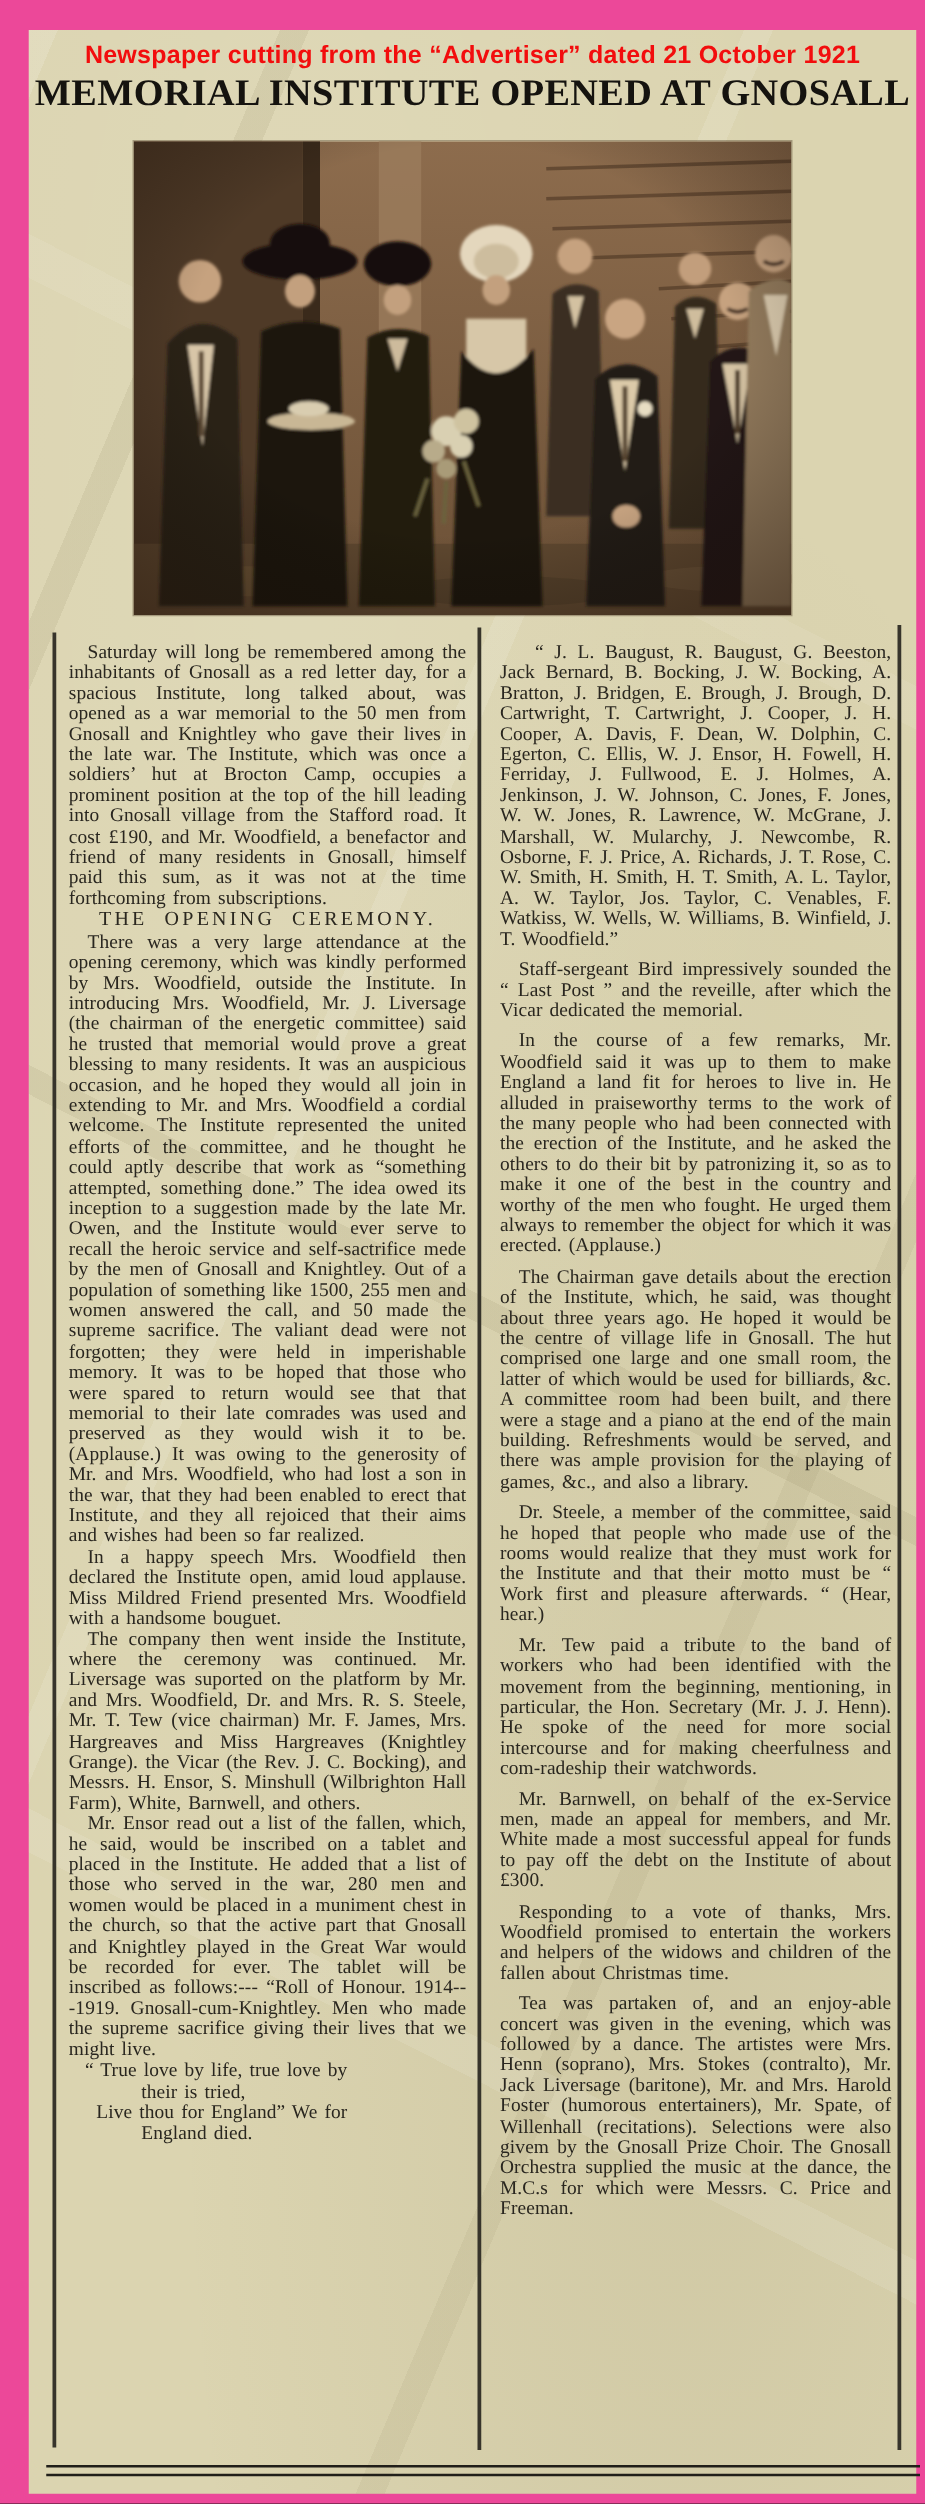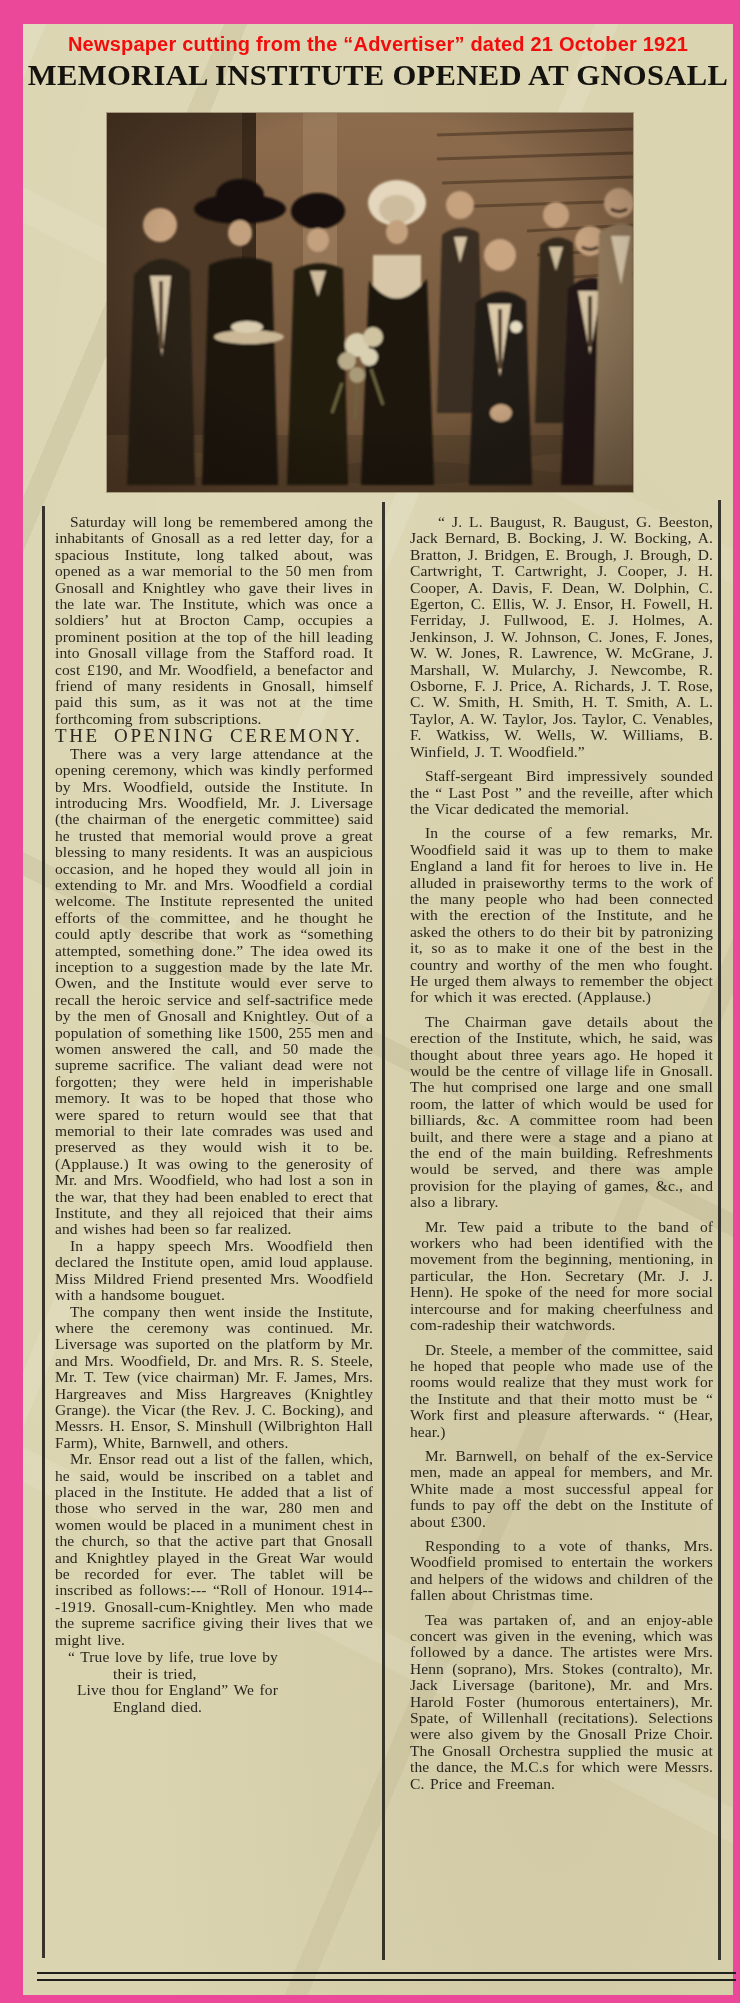--- a/index.html
+++ b/index.html
@@ -28,23 +28,23 @@
   .rule-mid{left:359px;top:478px;height:1458px;}
   .rule-right{left:695px;top:476px;height:1460px;}
   .rule-bottom{position:absolute;left:14px;top:1948px;width:699px;height:5px;
                border-top:2px solid #211f19;border-bottom:2px solid #211f19;}
 
   .col{position:absolute;top:490px;color:#29261f;font-size:15.5px;line-height:16.4px;
        text-align:justify;letter-spacing:.1px;word-spacing:1.6px;}
   .col-left{left:32px;width:318px;}
   .col-right{left:371px;width:319px;}
   .col p{margin:0;text-indent:15px;font-family:Liberation Serif, serif;}
-  .col-right p{margin:0 0 8px 16px;}
+  .col-right p{margin:0 0 8px 6px;}
   .col-right p.quote-list{text-indent:28px;}
-  .subhead{margin:1px 0;font-size:19px;letter-spacing:2.6px;
+  .subhead{margin:1px 0;text-align:center;font-size:16px;letter-spacing:2.6px;
            word-spacing:7px;color:#2a271f;}
   .verse{text-align:left;margin-top:1px;}
   .verse div{line-height:16.6px;}
   .verse .v1{padding-left:13px;}
   .verse .v2{padding-left:58px;}
   .verse .v3{padding-left:22px;}
   .verse .v4{padding-left:58px;}
 </style>
 </head>
 <body>
@@ -169,22 +169,22 @@
         <div class="v3">Live thou for England” We for</div>
         <div class="v4">England died.</div>
       </div>
     </div>
 
     <div class="col col-right">
       <p class="quote-list">“ J. L. Baugust, R. Baugust, G. Beeston, Jack Bernard, B. Bocking, J. W. Bocking, A. Bratton, J. Bridgen, E. Brough, J. Brough, D. Cartwright, T. Cartwright, J. Cooper, J. H. Cooper, A. Davis, F. Dean, W. Dolphin, C. Egerton, C. Ellis, W. J. Ensor, H. Fowell, H. Ferriday, J. Fullwood, E. J. Holmes, A. Jenkinson, J. W. Johnson, C. Jones, F. Jones, W. W. Jones, R. Lawrence, W. McGrane, J. Marshall, W. Mularchy, J. Newcombe, R. Osborne, F. J. Price, A. Richards, J. T. Rose, C. W. Smith, H. Smith, H. T. Smith, A. L. Taylor, A. W. Taylor, Jos. Taylor, C. Venables, F. Watkiss, W. Wells, W. Williams, B. Winfield, J. T. Woodfield.”</p>
       <p>Staff-sergeant Bird impressively sounded the “ Last Post ” and the reveille, after which the Vicar dedicated the memorial.</p>
       <p>In the course of a few remarks, Mr. Woodfield said it was up to them to make England a land fit for heroes to live in. He alluded in praiseworthy terms to the work of the many people who had been connected with the erection of the Institute, and he asked the others to do their bit by patronizing it, so as to make it one of the best in the country and worthy of the men who fought. He urged them always to remember the object for which it was erected. (Applause.)</p>
       <p>The Chairman gave details about the erection of the Institute, which, he said, was thought about three years ago. He hoped it would be the centre of village life in Gnosall. The hut comprised one large and one small room, the latter of which would be used for billiards, &amp;c. A committee room had been built, and there were a stage and a piano at the end of the main building. Refreshments would be served, and there was ample provision for the playing of games, &amp;c., and also a library.</p>
+      <p>Dr. Steele, a member of the committee, said he hoped that people who made use of the rooms would realize that they must work for the Institute and that their motto must be “ Work first and pleasure afterwards. “ (Hear, hear.)</p>
       <p>Mr. Tew paid a tribute to the band of workers who had been identified with the movement from the beginning, mentioning, in particular, the Hon. Secretary (Mr. J. J. Henn). He spoke of the need for more social intercourse and for making cheerfulness and com-radeship their watchwords.</p>
-      <p>Dr. Steele, a member of the committee, said he hoped that people who made use of the rooms would realize that they must work for the Institute and that their motto must be “ Work first and pleasure afterwards. “ (Hear, hear.)</p>
       <p>Mr. Barnwell, on behalf of the ex-Service men, made an appeal for members, and Mr. White made a most successful appeal for funds to pay off the debt on the Institute of about £300.</p>
       <p>Responding to a vote of thanks, Mrs. Woodfield promised to entertain the workers and helpers of the widows and children of the fallen about Christmas time.</p>
       <p>Tea was partaken of, and an enjoy-able concert was given in the evening, which was followed by a dance. The artistes were Mrs. Henn (soprano), Mrs. Stokes (contralto), Mr. Jack Liversage (baritone), Mr. and Mrs. Harold Foster (humorous entertainers), Mr. Spate, of Willenhall (recitations). Selections were also givem by the Gnosall Prize Choir. The Gnosall Orchestra supplied the music at the dance, the M.C.s for which were Messrs. C. Price and Freeman.</p>
     </div>
 
     <div class="rule-bottom"></div>
   </div>
 </div>
 
 </body></html>

